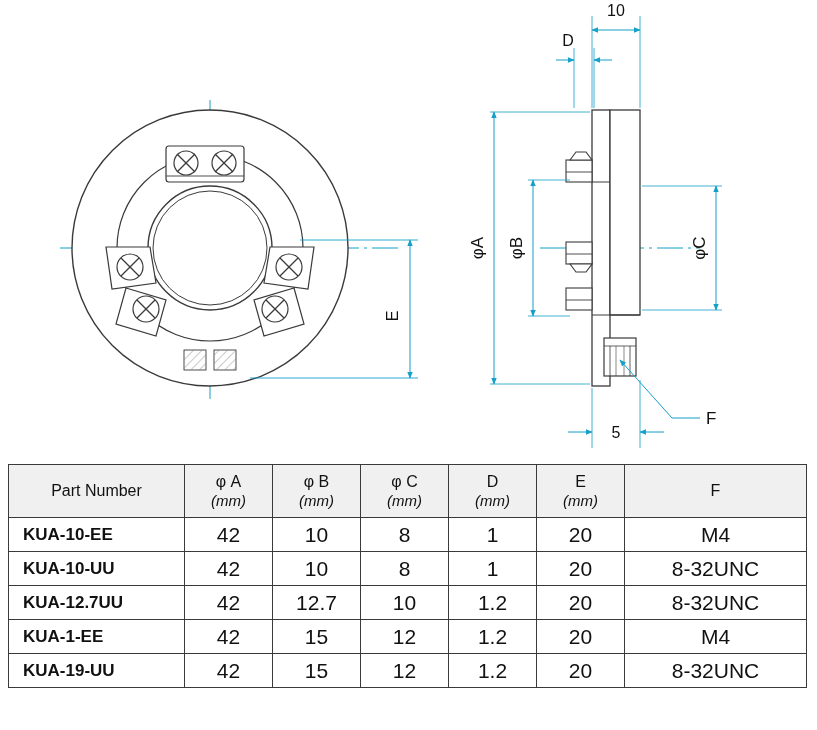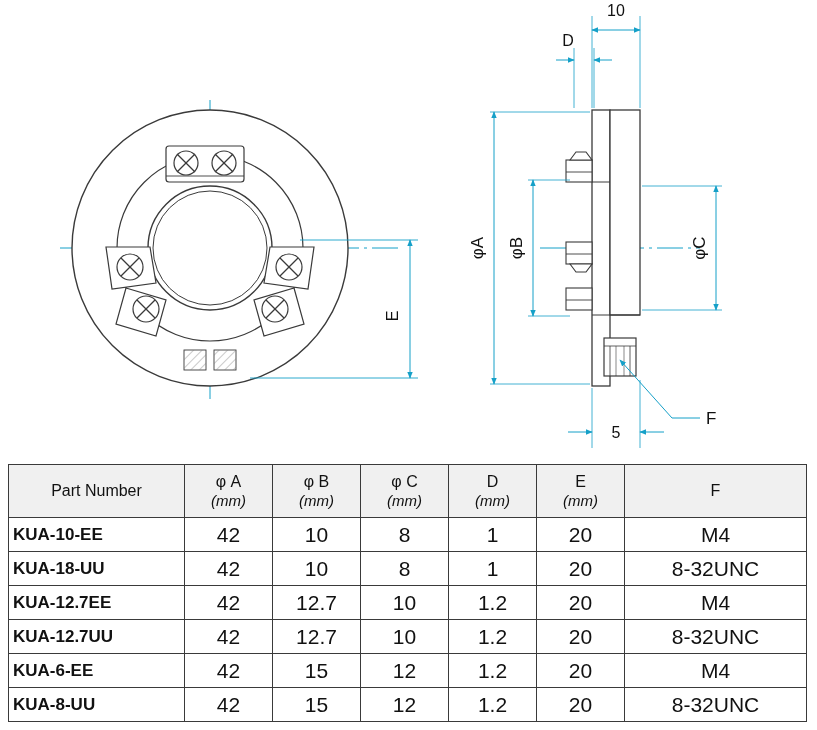--- a/index.html
+++ b/index.html
@@ -60,21 +60,21 @@
   table.spec thead th .hdr-sub {
     display: block;
     line-height: 1.15;
     font-size: 15px;
     font-style: italic;
   }
   table.spec tbody td.partno {
     font-weight: bold;
     font-size: 17px;
     text-align: left;
-    padding-left: 4px;
+    padding-left: 14px;
   }
   table.spec tbody td {
     font-size: 21px;
   }
   .col-part { width: 176px; }
   .col-a { width: 88px; }
   .col-b { width: 88px; }
   .col-c { width: 88px; }
   .col-d { width: 88px; }
   .col-e { width: 88px; }
@@ -322,57 +322,48 @@
         <tr>
           <td class="partno">KUA-10-EE</td>
           <td>42</td>
           <td>10</td>
           <td>8</td>
           <td>1</td>
           <td>20</td>
           <td>M4</td>
         </tr>
         <tr>
-          <td class="partno">KUA-18-UU</td>
+          <td class="partno">KUA-10-UU</td>
           <td>42</td>
           <td>10</td>
           <td>8</td>
           <td>1</td>
           <td>20</td>
           <td>8-32UNC</td>
         </tr>
         <tr>
-          <td class="partno">KUA-12.7EE</td>
+          <td class="partno">KUA-12.7UU</td>
           <td>42</td>
           <td>12.7</td>
           <td>10</td>
           <td>1.2</td>
           <td>20</td>
-          <td>M4</td>
-        </tr>
-        <tr>
-          <td class="partno">KUA-12.7UU</td>
-          <td>42</td>
-          <td>12.7</td>
-          <td>10</td>
-          <td>1.2</td>
-          <td>20</td>
           <td>8-32UNC</td>
         </tr>
         <tr>
-          <td class="partno">KUA-6-EE</td>
+          <td class="partno">KUA-1-EE</td>
           <td>42</td>
           <td>15</td>
           <td>12</td>
           <td>1.2</td>
           <td>20</td>
           <td>M4</td>
         </tr>
         <tr>
-          <td class="partno">KUA-8-UU</td>
+          <td class="partno">KUA-19-UU</td>
           <td>42</td>
           <td>15</td>
           <td>12</td>
           <td>1.2</td>
           <td>20</td>
           <td>8-32UNC</td>
         </tr>
       </tbody>
     </table>
   </div>

